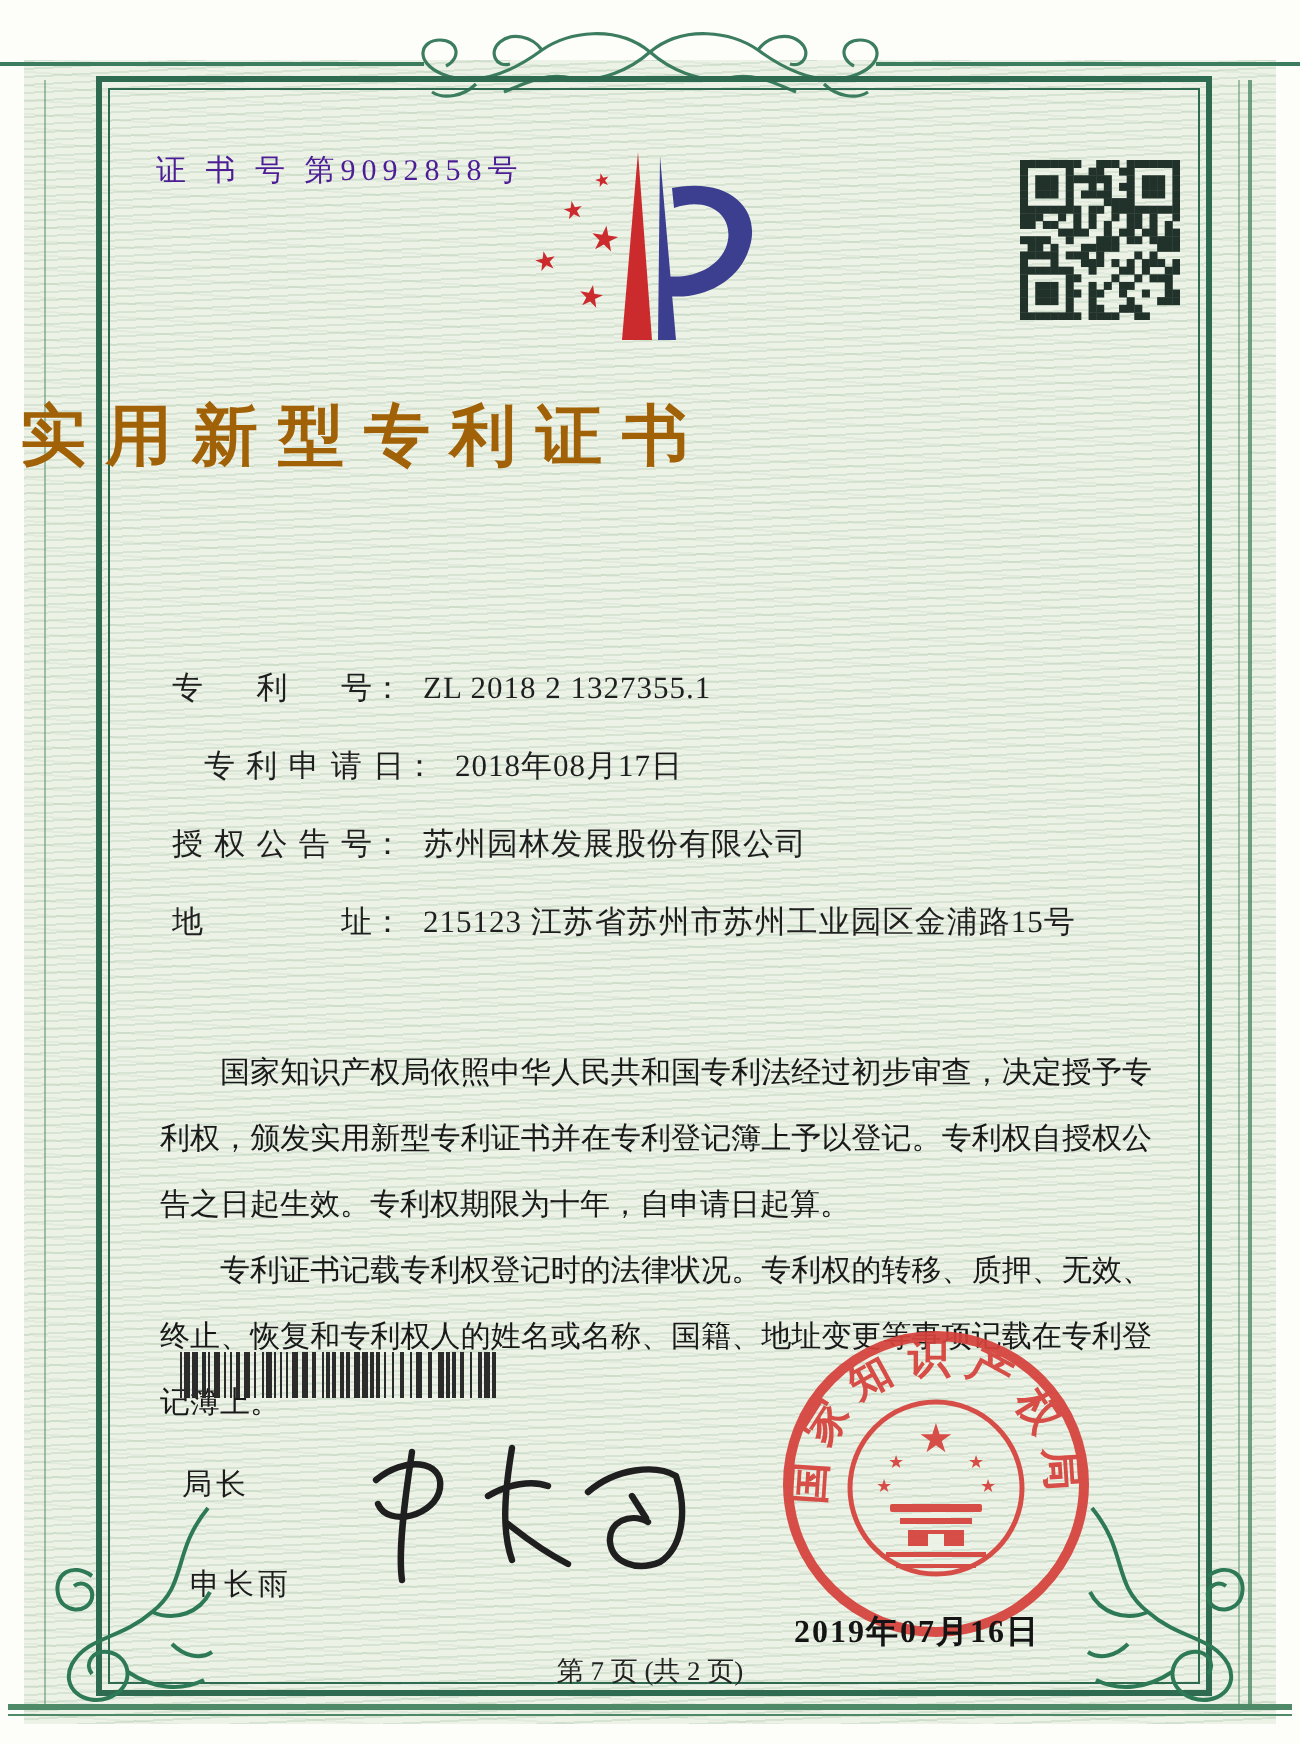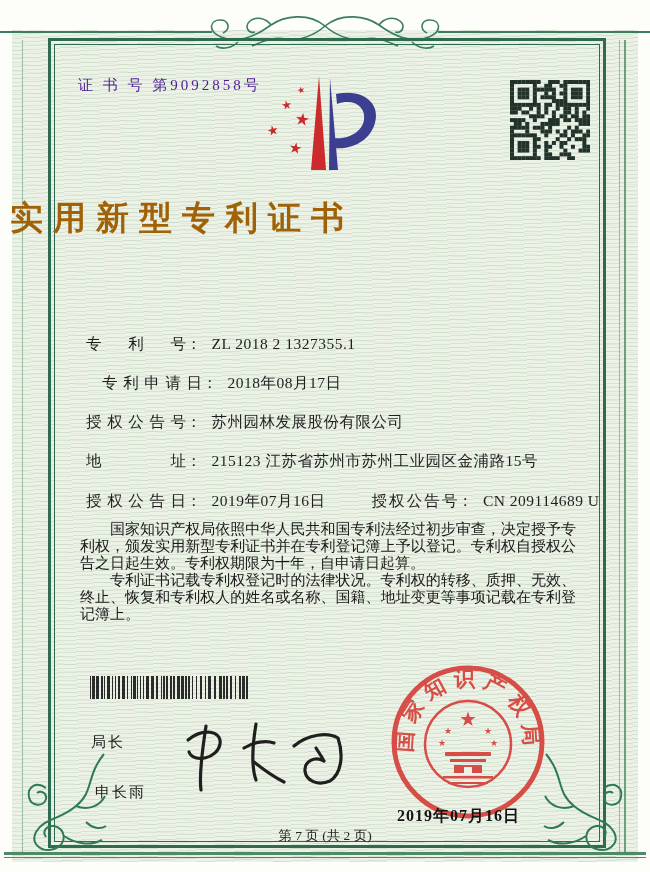--- a/index.html
+++ b/index.html
@@ -35,21 +35,21 @@
   .field-row { left:86px; font-size:15.5px; color:#1f1f1f; white-space:nowrap; }
   .field-label {
     display:inline-block; width:100px; vertical-align:bottom;
     text-align:justify; text-align-last:justify;
   }
   .field-colon { display:inline-block; }
   .field-value { margin-left:10px; letter-spacing:0.5px; }
   .grant-no-part { margin-left:42px; }
   .grant-no-part .field-label { width:86px; }
   .body-text {
-    left:80px; top:521px; width:496px; font-size:15px; line-height:17px;
+    left:80px; top:521px; width:496px; font-size:15px; line-height:33px;
     text-align:justify; color:#191919;
   }
   .body-text p { text-indent:2em; }
   .barcode { left:90px; top:676px; width:160px; height:23px; }
   .signer-title { left:91px; top:733px; font-size:15px; letter-spacing:2px; }
   .signer-name { left:95px; top:763px; font-size:15px; letter-spacing:2px;margin-top:20px; }
   .signature { left:168px; top:704px; width:185px; height:92px; }
   .seal { left:388px; top:662px; width:160px; height:160px; opacity:.93; }
   .seal-date { left:397px; top:806px; font-size:16px; font-weight:700; letter-spacing:1px; color:#141414; }
   .footer { left:0; right:0; top:827px; text-align:center; font-size:13.5px; color:#232323; }
@@ -379,28 +379,20 @@
   </div>
   <div class="abs field-row" style="top:373px;margin-left:16px;">
     <span class="field-label">专利申请日</span><span class="field-colon">：</span><span class="field-value">2018年08月17日</span>
   </div>
   <div class="abs field-row" style="top:412px;">
     <span class="field-label">授权公告号</span><span class="field-colon">：</span><span class="field-value">苏州园林发展股份有限公司</span>
   </div>
   <div class="abs field-row" style="top:451px;">
     <span class="field-label">地址</span><span class="field-colon">：</span><span class="field-value">215123 江苏省苏州市苏州工业园区金浦路15号</span>
   </div>
-  <div class="abs field-row" style="top:491px;">
-    <span>
-      <span class="field-label">授权公告日</span><span class="field-colon">：</span><span class="field-value">2019年07月16日</span>
-    </span>
-    <span class="grant-no-part">
-      <span class="field-label">授权公告号</span><span class="field-colon">：</span><span class="field-value">CN 209114689 U</span>
-    </span>
-  </div>
 
   <div class="abs body-text">
     <p>国家知识产权局依照中华人民共和国专利法经过初步审查，决定授予专利权，颁发实用新型专利证书并在专利登记簿上予以登记。专利权自授权公告之日起生效。专利权期限为十年，自申请日起算。</p>
     <p>专利证书记载专利权登记时的法律状况。专利权的转移、质押、无效、终止、恢复和专利权人的姓名或名称、国籍、地址变更等事项记载在专利登记簿上。</p>
   </div>
 
   <svg class="abs barcode" id="barcode-svg" viewBox="0 0 160 23">
       <rect x="0" y="0" width="1" height="23" fill="#2b2b2b"></rect>
       <rect x="2" y="0" width="3" height="23" fill="#2b2b2b"></rect>
       <rect x="6" y="0" width="3" height="23" fill="#2b2b2b"></rect>

